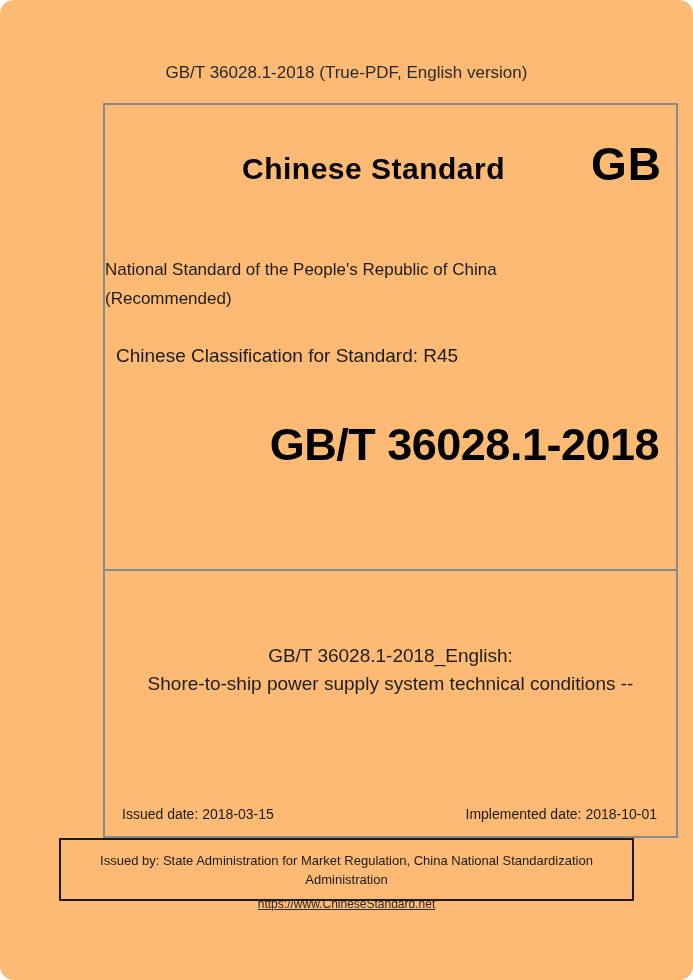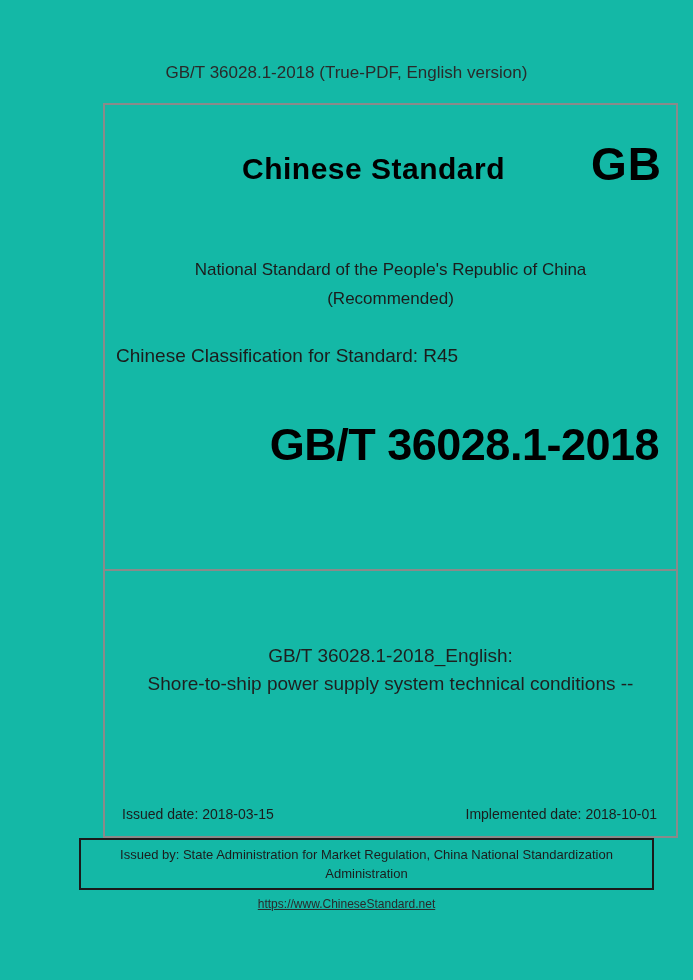--- a/index.html
+++ b/index.html
@@ -2,24 +2,25 @@
 <html><head>
 <meta charset="utf-8">
 <style>
   * { margin: 0; padding: 0; box-sizing: border-box; }
   html, body { background: #ffffff; }
   .page {
     position: relative;
     width: 693px;
     height: 980px;
     margin: 0 auto;
-    background: #14b8a6;
+    background: #fdba74;
     font-family: "Liberation Sans", sans-serif;
     color: #1c1c1c;
     overflow: hidden;
+    border-radius: 14px;
   }
   .doc-header {
     position: absolute;
     top: 63px; left: 0; right: 0;
     text-align: center;
     font-size: 17px;
     color: #2a2a2a;
   }
   .main-box {
     position: absolute;
@@ -40,21 +41,21 @@
     position: absolute;
     right: 14px; top: 32px;
     font-size: 46px;
     font-weight: 700;
     letter-spacing: 1px;
     color: #000;
   }
   .org-block {
     position: absolute;
     top: 150px; left: 0; right: 0;
-    text-align: center;
+    text-align: left;
     font-size: 17px;
     line-height: 29px;
     color: #1c1c1c;
   }
   .classification {
     position: absolute;
     left: 11px; top: 240px;
     font-size: 19px;
     color: #1c1c1c;
   }
@@ -84,31 +85,30 @@
     left: 17px; right: 19px; top: 701px;
     display: flex;
     justify-content: space-between;
     font-size: 14px;
     color: #1c1c1c;
     align-items: flex-end;
   }
   .issuer-box {
     position: absolute;
     left: 59px; top: 838px;
-    width: 575px; height: 52px;
+    width: 575px; height: 63px;
     border: 2px solid #1a1a1a;
     display: flex;
     align-items: center;
     justify-content: center;
     text-align: center;
     padding: 0 14px;
     font-size: 13px;
     line-height: 19px;
     color: #1c1c1c;
-    margin-left: 20px;
   }
   .footer-link-wrap {
     position: absolute;
     top: 894px; left: 0; right: 0;
     text-align: center;
   }
   .footer-link-wrap a {
     font-size: 12px;
     color: #2a2a2a;
     text-decoration: underline;

